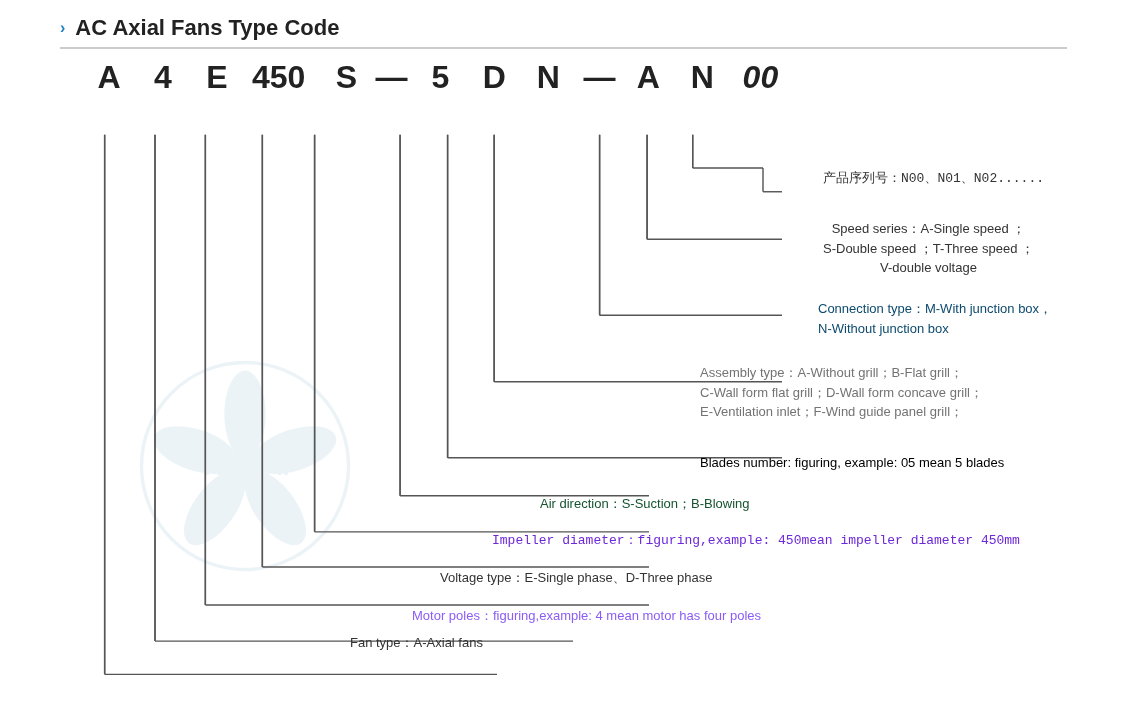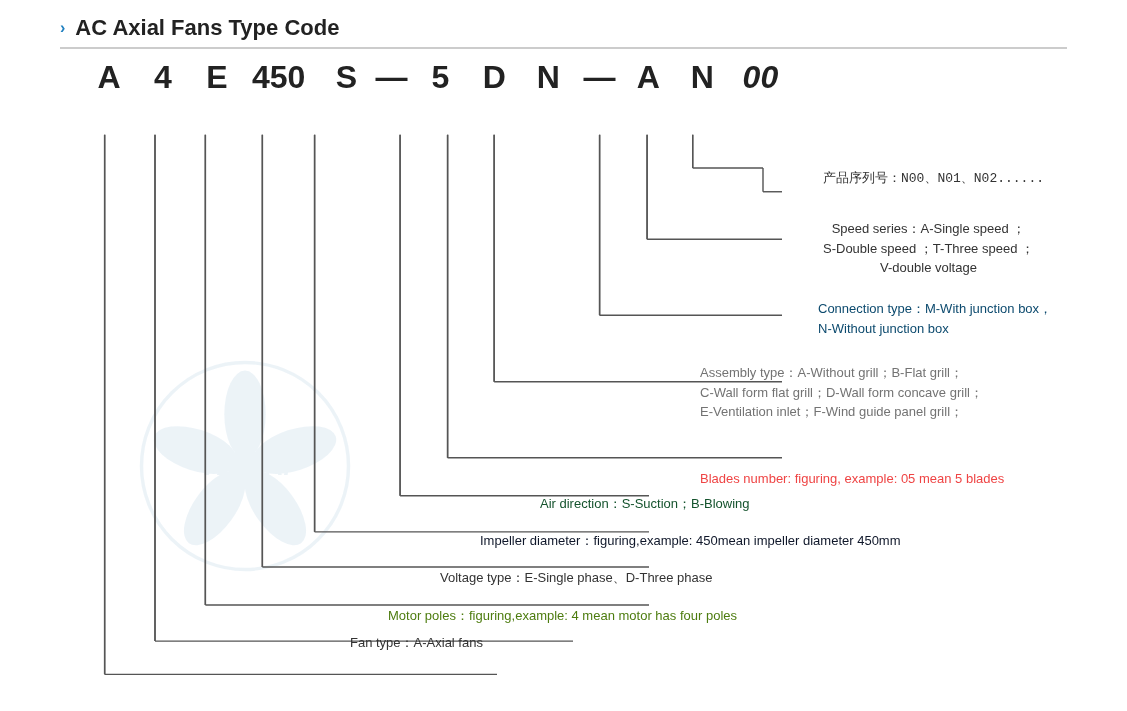--- a/index.html
+++ b/index.html
@@ -221,37 +221,37 @@
       <span>Connection type：M-With junction box，</span><br>
       <span>N-Without junction box</span>
     </div>
 
     <div class="label" style="left: 640px; top: 262px; color:#737373;">
       <span>Assembly type：A-Without grill；B-Flat grill；</span><br>
       <span>C-Wall form flat grill；D-Wall form concave grill；</span><br>
       <span>E-Ventilation inlet；F-Wind guide panel grill；</span><br>
     </div>
 
-    <div class="label" style="left: 640px; top: 352px; color:#ef4444;margin-top:16px;">
+    <div class="label" style="left: 640px; top: 352px; color:#000000;">
       <span>Blades number: figuring, example: 05 mean 5 blades</span>
     </div>
 
     <div class="label" style="left: 480px; top: 393px; color:#14532d;">
       <span>Air direction：S-Suction；B-Blowing</span>
     </div>
 
-    <div class="label" style="left: 420px; top: 430px; color:#0f172a;">
+    <div class="label" style="left: 432px; top: 430px; color:#6d28d9;font-family:Liberation Mono, monospace;">
       <span>Impeller diameter：figuring,example: 450mean impeller diameter 450mm</span>
     </div>
 
     <div class="label" style="left: 380px; top: 467px; color:#333;">
       <span>Voltage type：E-Single phase、D-Three phase</span>
     </div>
 
-    <div class="label" style="left: 328px; top: 505px; color:#4d7c0f;">
+    <div class="label" style="left: 352px; top: 505px; color:#8b5cf6;">
       <span>Motor poles：figuring,example: 4 mean motor has four poles</span>
     </div>
 
     <div class="label" style="left: 290px; top: 532px; color:#333;">
       <span>Fan type：A-Axial fans</span>
     </div>
 
   </div>
 </div>
 

